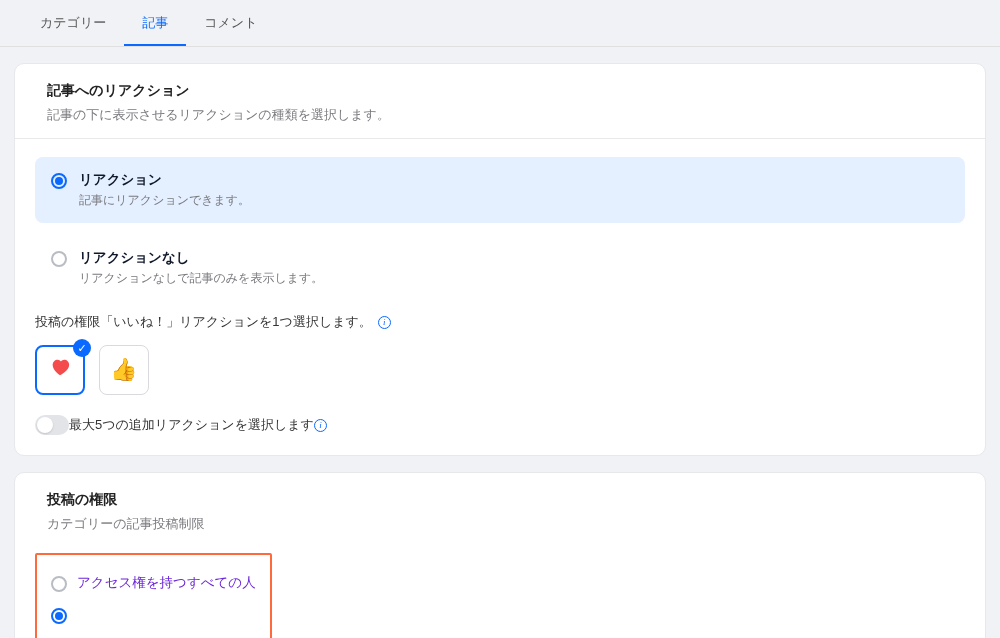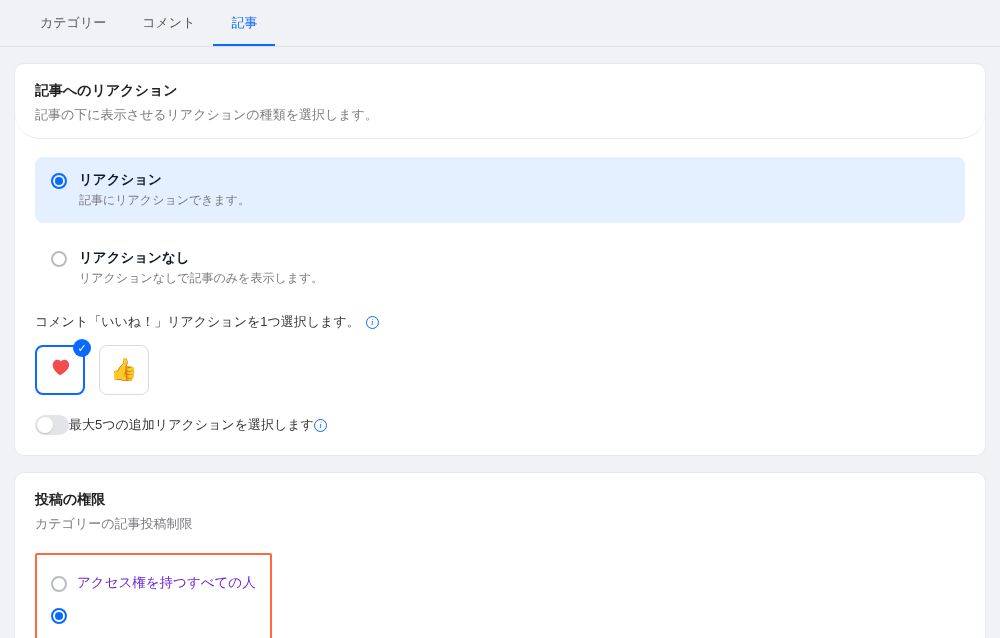--- a/index.html
+++ b/index.html
@@ -32,23 +32,22 @@
       border-bottom: 2px solid #0a6aff;
     }
 
     .card {
       background: #fff;
       border-radius: 10px;
       margin: 16px 14px 0 14px;
       border: 1px solid #e6e8eb;
     }
     .card-header {
-      padding: 18px 20px 14px 20px;
+      padding: 18px 20px 14px 32px;
       border-bottom: 1px solid #e9e9eb;
-      border-radius: 25px;
     }
     .card-title {
       font-size: 14px;
       font-weight: 700;
       color: #222;
       margin-bottom: 6px;
     }
     .card-sub {
       font-size: 13px;
       color: #7a7a7f;
@@ -202,22 +201,22 @@
       cursor: pointer;
       font-size: 13.5px;
       color: #6d28d9;
     }
   </style>
 </head>
 <body>
 
 <div class="tabs">
   <div class="tab">カテゴリー</div>
+  <div class="tab active">記事</div>
   <div class="tab">コメント</div>
-  <div class="tab active">記事</div>
 </div>
 
 <div class="card">
   <div class="card-header">
     <div class="card-title">記事へのリアクション</div>
     <div class="card-sub">記事の下に表示させるリアクションの種類を選択します。</div>
   </div>
   <div class="card-body">
 
     <div class="radio-tile selected">
@@ -230,21 +229,21 @@
 
     <div class="radio-tile">
       <div class="radio"></div>
       <div>
         <div class="radio-tile-title">リアクションなし</div>
         <div class="radio-tile-sub">リアクションなしで記事のみを表示します。</div>
       </div>
     </div>
 
     <div class="select-label">
-      <span>コメント「いいね！」リアクションを1つ選択します。</span>
+      <span>投稿の権限「いいね！」リアクションを1つ選択します。</span>
       <span class="info-icon">i</span>
     </div>
 
     <div class="reaction-row">
       <div class="reaction-tile sel">
         <span class="heart-icon">
           <svg width="22" height="22" viewBox="0 0 24 24" fill="#f44c4c">
               <path d="M12 21s-8-5.3-8-11.2C4 6.2 6.6 4 9.3 4c1.6 0 2.9.9 3.7 2 .8-1.1 2.1-2 3.7-2C19.4 4 22 6.2 22 9.8 22 15.7 12 21 12 21z"></path>
             </svg>
         </span>

